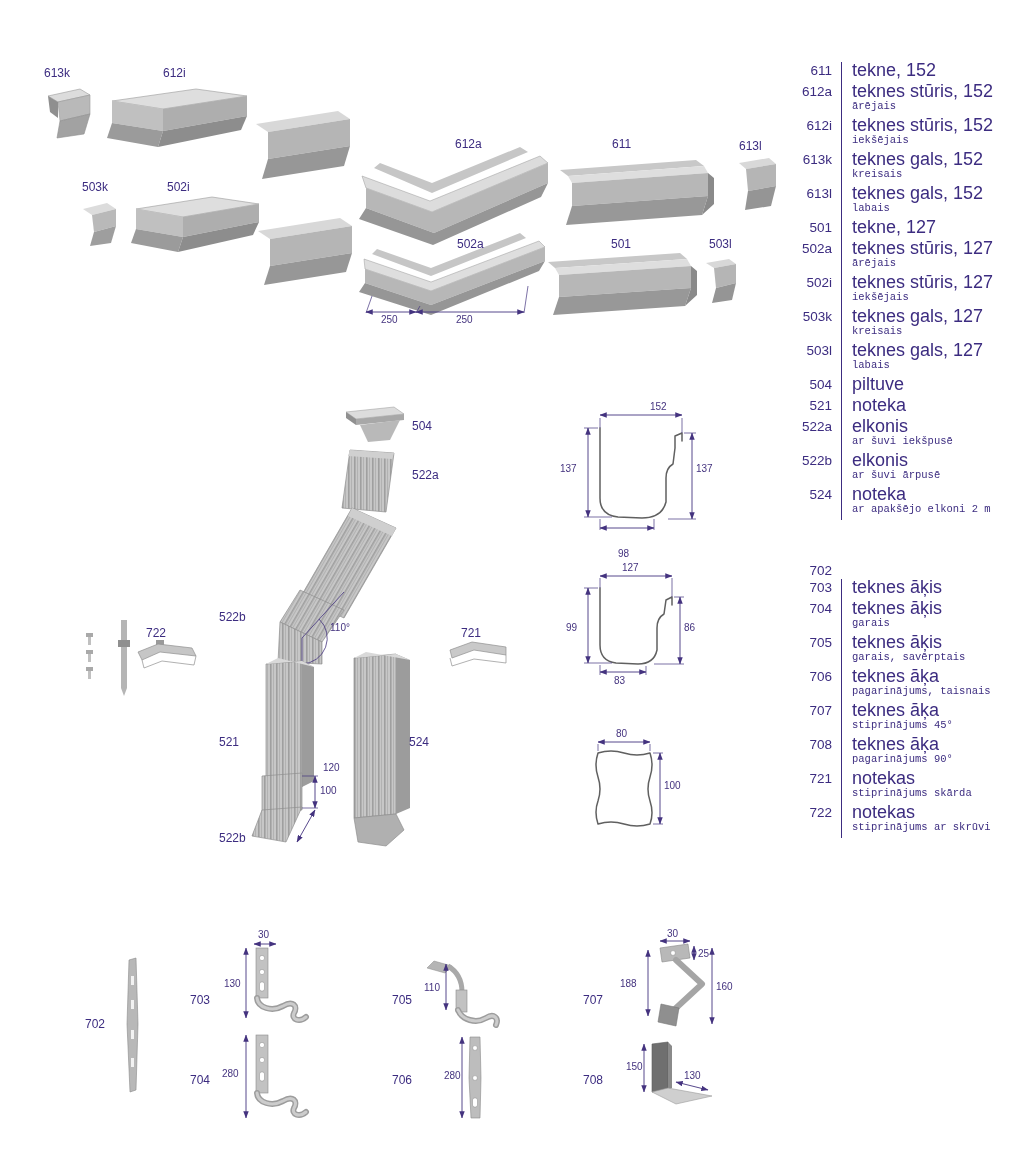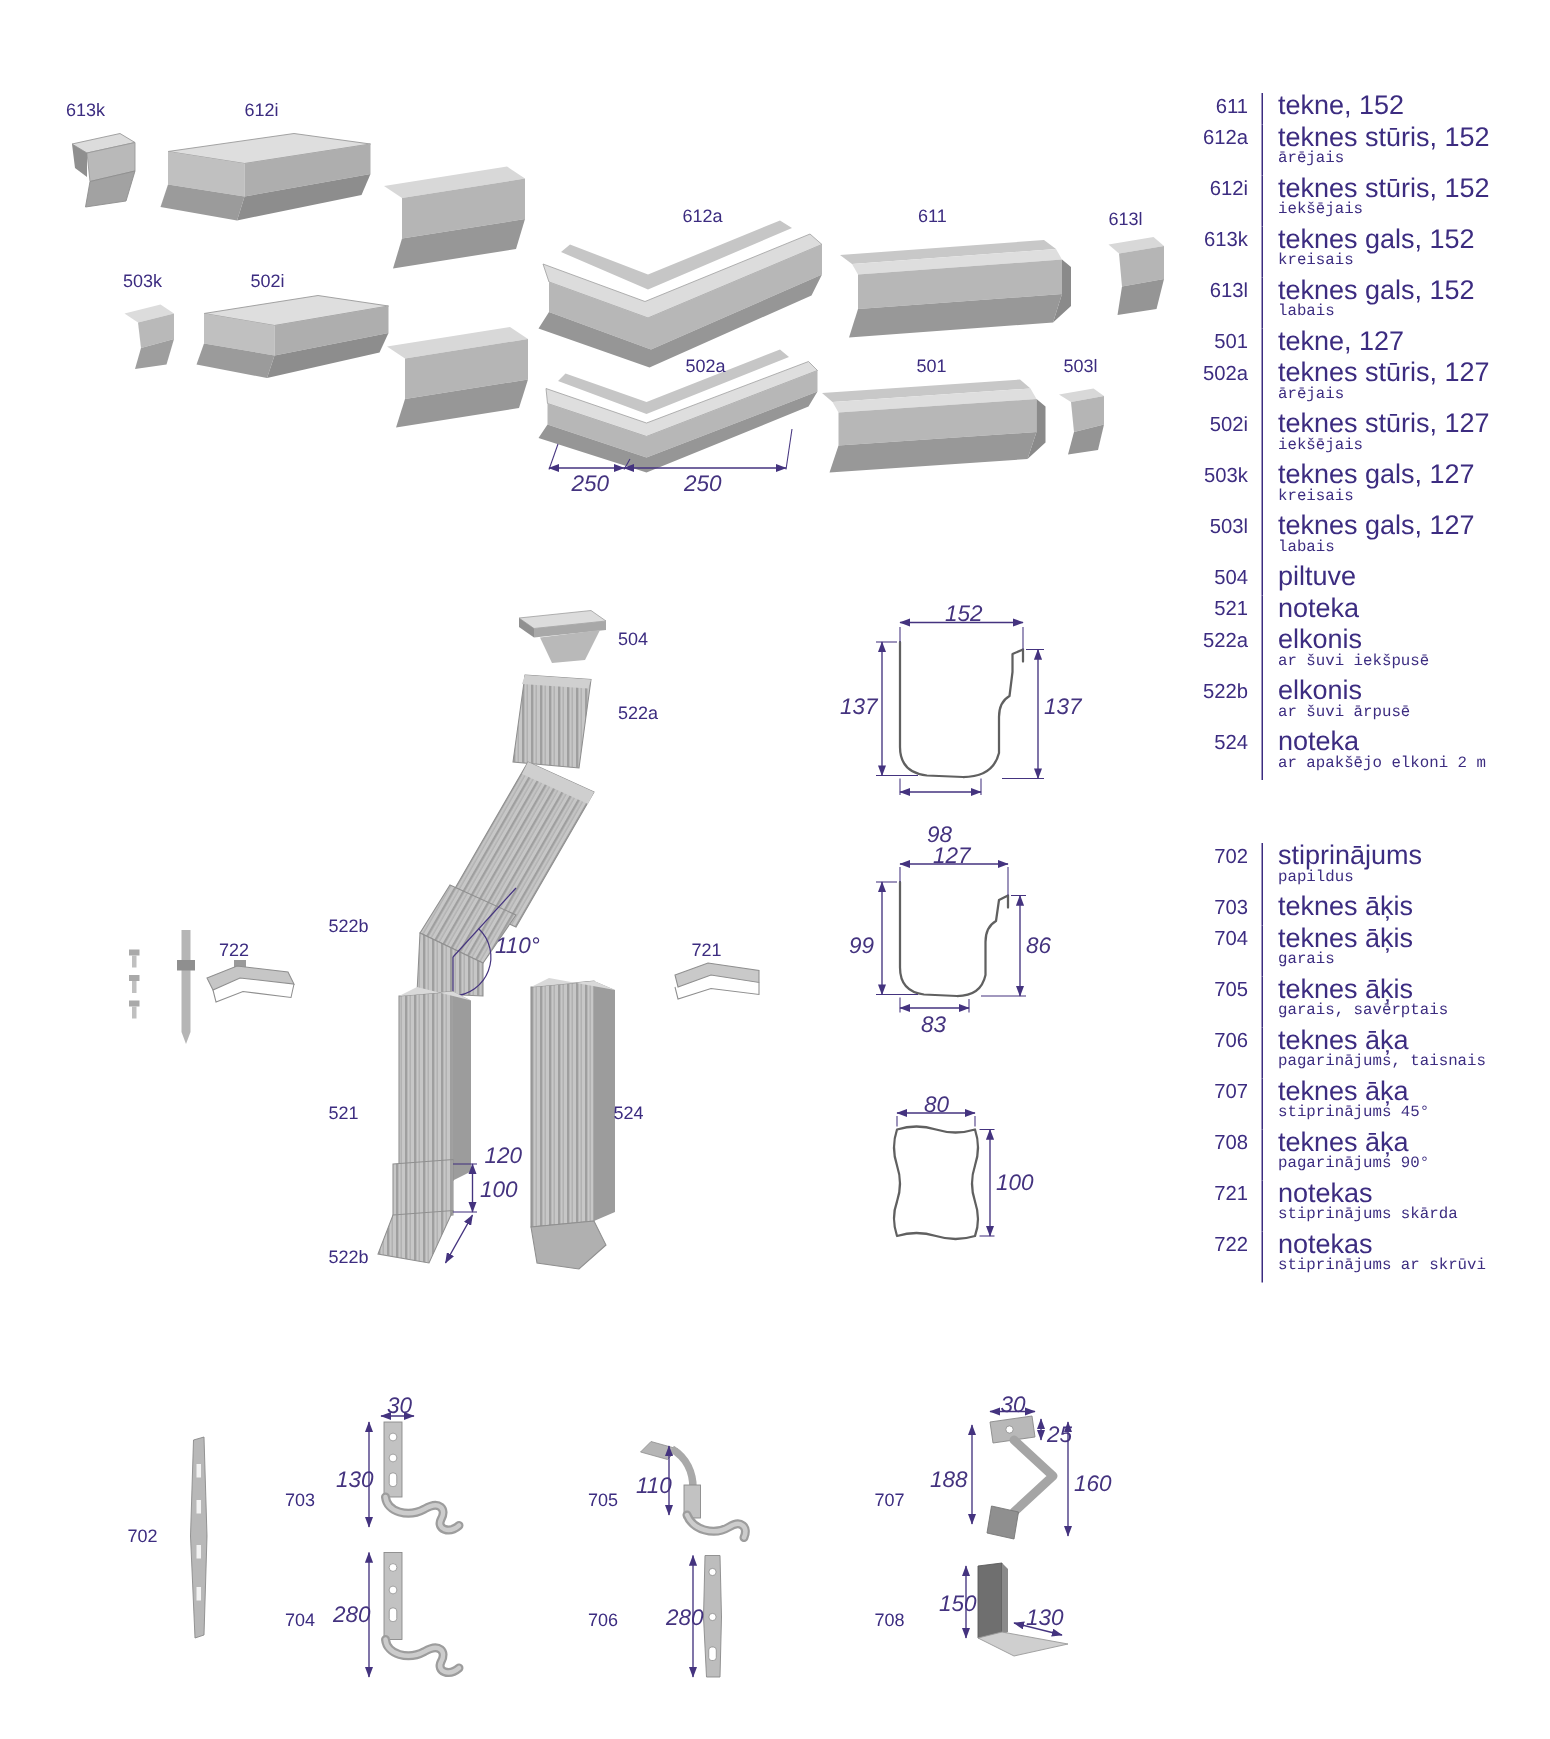--- a/index.html
+++ b/index.html
@@ -3,21 +3,21 @@
 <meta charset="utf-8">
 <style>
   * { margin:0; padding:0; box-sizing:border-box; }
   html,body { background:#ffffff; }
   body { font-family:"Liberation Sans", sans-serif; }
   .canvas { position:relative; width:1033px; height:1159px; background:#fff; overflow:hidden; color:#3c2c80;padding-left:16px; }
   .art { position:absolute; left:0; top:0; }
 
   
   .plabel { position:absolute; font-size:12px; color:#3c2c80; white-space:nowrap; }
-  .dlabel { position:absolute; font-size:15px; color:#44337f; white-space:nowrap;font-style:italic; }
+  .dlabel { position:absolute; font-size:10px; color:#44337f; white-space:nowrap; }
 
   
   .legend { position:absolute; left:793px; top:62px; width:236px; }
   .lrow  { display:flex; align-items:stretch; }
   .lcode { width:48px; text-align:right; padding-right:9px; font-size:13.5px; line-height:17px; color:#3c2c80; }
   .ltext { border-left:1px solid #3c2c80; padding-left:10px; flex:1; padding-bottom:3px; }
   .lname { font-size:18px; line-height:17px; color:#3c2c80; }
   .lsub  { font-size:10.5px; line-height:13px; margin-bottom:1px; color:#3c2c80;font-family:Liberation Mono, monospace; }
   .lgap  { height:42px; }
 
@@ -351,21 +351,21 @@
   <div class="plabel" style="left:392px;top:1073px">706</div>
   <div class="plabel" style="left:583px;top:993px">707</div>
   <div class="plabel" style="left:583px;top:1073px">708</div>
 
   <div class="dlabel" style="left:381px;top:314px">250</div>
   <div class="dlabel" style="left:456px;top:314px">250</div>
   <div class="dlabel" style="left:330px;top:622px">110°</div>
   <div class="dlabel" style="left:320px;top:785px">100</div>
   <div class="dlabel" style="left:323px;top:762px">120</div>
 
-  <div class="dlabel" style="left:630px;top:401px">152</div>
+  <div class="dlabel" style="left:650px;top:401px">152</div>
   <div class="dlabel" style="left:560px;top:463px">137</div>
   <div class="dlabel" style="left:696px;top:463px">137</div>
   <div class="dlabel" style="left:618px;top:548px">98</div>
 
   <div class="dlabel" style="left:622px;top:562px">127</div>
   <div class="dlabel" style="left:566px;top:622px">99</div>
   <div class="dlabel" style="left:684px;top:622px">86</div>
   <div class="dlabel" style="left:614px;top:675px">83</div>
 
   <div class="dlabel" style="left:616px;top:728px">80</div>
@@ -489,24 +489,20 @@
       <div class="ltext">
           <div class="lname">noteka</div>
           <div class="lsub">ar apakšējo elkoni 2 m</div>
         </div>
     </div>
 
     <div class="lgap"></div>
 
     <div class="lrow">
       <div class="lcode">702</div>
-      <div class="ltext">
-          <div class="lname">stiprinājums</div>
-          <div class="lsub">papildus</div>
-        </div>
     </div>
     <div class="lrow">
       <div class="lcode">703</div>
       <div class="ltext">
           <div class="lname">teknes āķis</div>
           <div class="lsub"></div>
         </div>
     </div>
     <div class="lrow">
       <div class="lcode">704</div>

